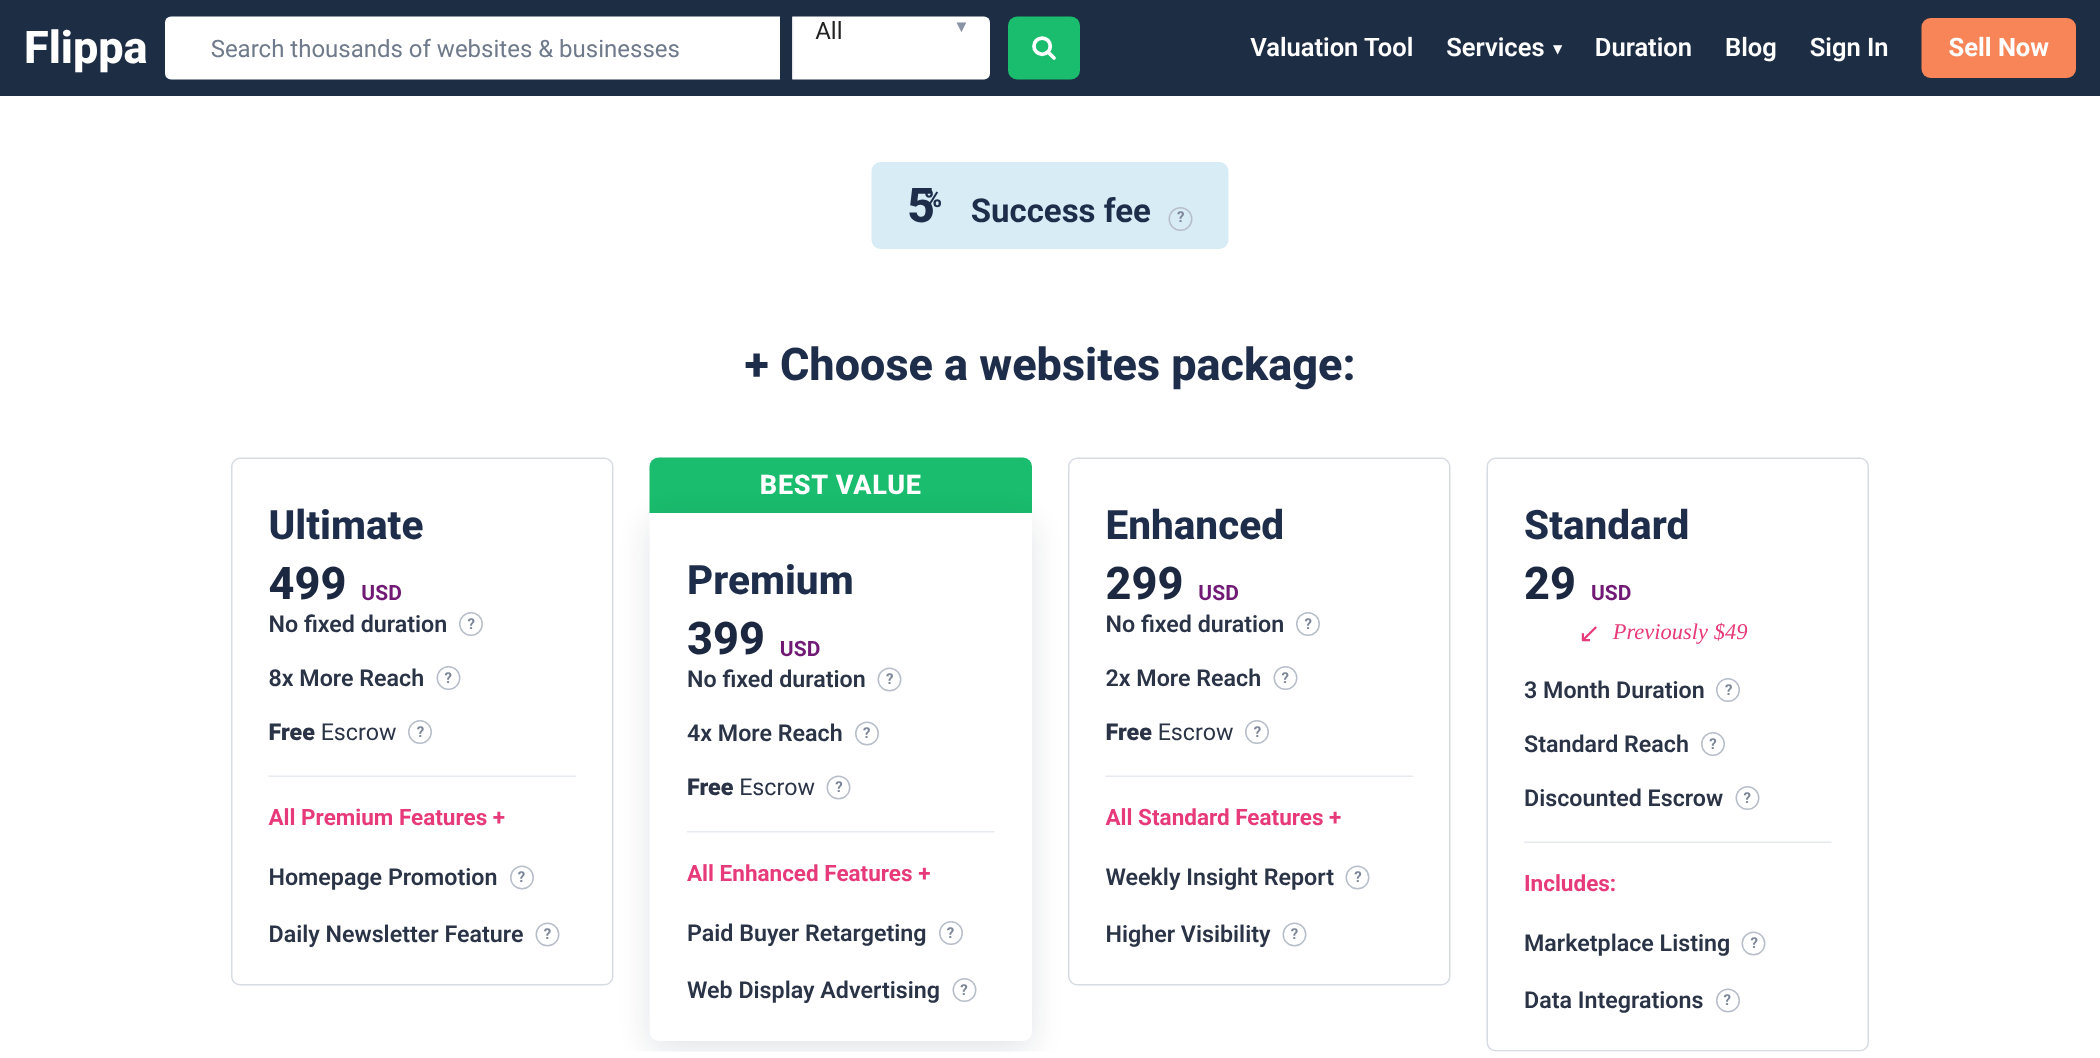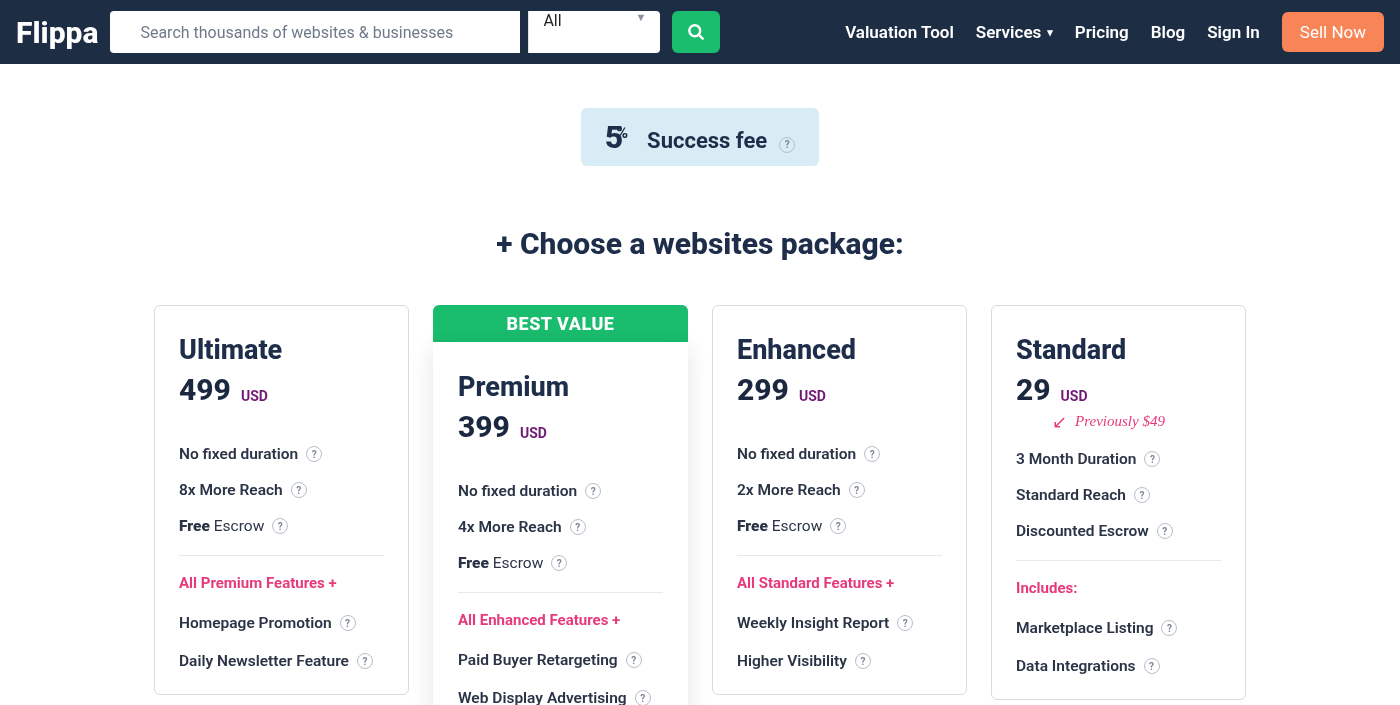--- a/index.html
+++ b/index.html
@@ -22,21 +22,21 @@
 .logo{font-size:30px;font-weight:800;letter-spacing:0;color:#fff}
 .search-wrap{display:flex;align-items:center;gap:8px}
 .search-input{background:#fff;border:none;height:42px;width:410px;border-radius:4px 0 0 4px;padding:0 30px;font-size:16px;color:#222}
 .search-input::placeholder{color:#6f7a8b}
 .cat-select{background:#fff;height:42px;width:132px;border-radius:0 4px 4px 0;border:none;border-left:1px solid #e2e4e8;display:flex;justify-content:space-between;padding:0 14px;font-size:16px;color:#222}
 .chev{font-size:11px;color:#8a93a3}
 .search-btn{background:var(--green-btn);width:48px;height:42px;border-radius:6px;display:flex;align-items:center;justify-content:center;border:none;margin-left:4px}
 .nav-spacer{flex:1}
 .nav-links{display:flex;align-items:center;gap:22px;font-size:17px;font-weight:600}
 .nav-link{color:#fff;display:flex;align-items:center;gap:6px;cursor:pointer}
-.sell-btn{background:var(--orange);color:#fff;padding:10px 18px;border-radius:6px;font-size:17px;font-weight:400;cursor:pointer}
+.sell-btn{background:var(--orange);color:#fff;padding:10px 18px;border-radius:6px;font-size:17px;font-weight:700;cursor:pointer}
 
 
 .page{display:flex;flex-direction:column;align-items:center;padding-top:44px}
 .fee-pill{background:var(--soft-blue);border-radius:6px;padding:10px 24px;display:flex;align-items:baseline;gap:12px;font-weight:700;color:var(--navy-text)}
 .fee-n{font-size:32px;font-weight:800}
 .fee-pct{font-size:16px;font-weight:800;position:relative;top:-10px;left:-7px}
 .fee-txt{font-size:22px}
 .headline{font-size:30px;font-weight:800;color:var(--navy-text);margin-top:60px}
 
 .cards{display:flex;gap:24px;margin-top:44px;align-items:flex-start}
@@ -44,21 +44,21 @@
 .card.featured{box-shadow:0 6px 22px rgba(20,30,50,.12);border-color:transparent}
 .badge{background:var(--green);color:#fff;text-align:center;font-weight:800;padding:8px 0;border-radius:6px 6px 0 0;font-size:18px;letter-spacing:.5px}
 .feat-col{display:flex;flex-direction:column}
 .plan-title{font-size:27px;font-weight:800;color:var(--navy-text)}
 .price-row{display:flex;align-items:flex-start;gap:10px;margin-top:6px}
 .price{font-size:30px;font-weight:800;color:var(--ink)}
 .cur{font-size:14px;font-weight:700;color:#701a75;position:relative;top:16px}
 .prev-wrap{display:flex;align-items:center;gap:8px;margin-top:4px;margin-left:36px}
 .prev-arrow{color:var(--pink);font-size:18px}
 .prev-txt{color:var(--pink);font-size:15px;font-style:italic;font-family:"Comic Sans MS","Segoe Script",cursive}
-.feat-list{margin-top:38px;display:flex;flex-direction:column;gap:18px}
+.feat-list{display:flex;flex-direction:column;gap:18px}
 .feat{font-size:15.5px;font-weight:600;color:#2a3446;display:flex;align-items:center;gap:8px}
 .feat .thin{font-weight:400}
 .q{display:inline-flex;align-items:center;justify-content:center;width:16px;height:16px;border-radius:50%;border:1px solid #b7bec9;color:#7c8698;font-size:10px;font-weight:700}
 .hr{border:none;border-top:1px solid #e6e9ef;margin:20px 0 18px 0}
 .subhead{color:var(--pink);font-size:15px;font-weight:700;margin-bottom:22px}
 .subfeats{display:flex;flex-direction:column;gap:20px}
 </style>
 </head>
 <body>
 
@@ -77,21 +77,21 @@
         </svg>
     </button>
   </div>
   <div class="nav-spacer"></div>
   <div class="nav-links">
     <div class="nav-link">Valuation Tool</div>
     <div class="nav-link">
       <span>Services</span>
       <span class="chev" style="color:#fff">▾</span>
     </div>
-    <div class="nav-link">Pricing</div>
+    <div class="nav-link">Duration</div>
     <div class="nav-link">Blog</div>
     <div class="nav-link">Sign In</div>
     <div class="sell-btn">Sell Now</div>
   </div>
 </div>
 
 <div class="page">
   <div class="fee-pill">
     <span>
       <span class="fee-n">5</span><span class="fee-pct">%</span>

